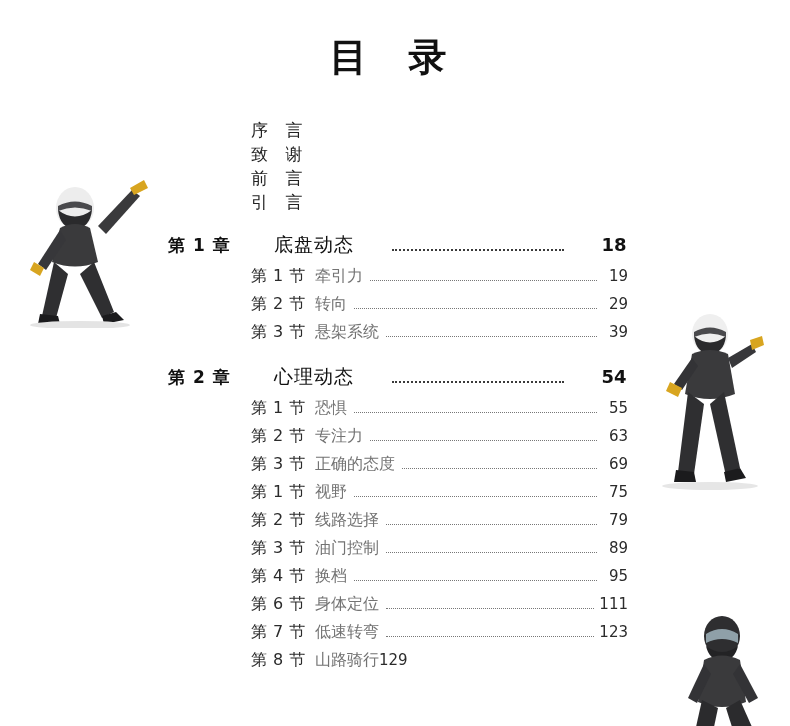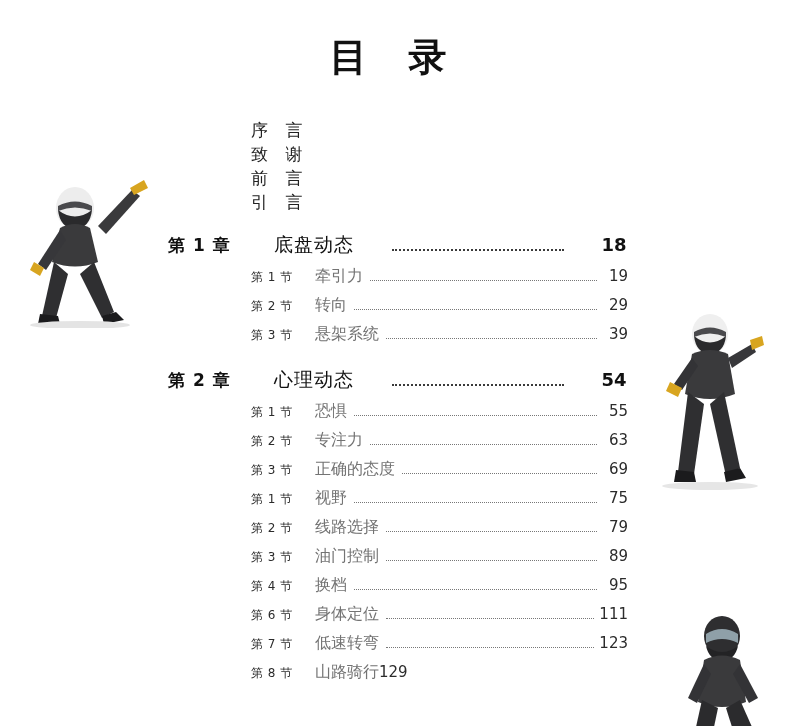--- a/index.html
+++ b/index.html
@@ -85,21 +85,21 @@
   }
 
   
   .section-row {
     display: flex;
     align-items: baseline;
     line-height: 27px;
     padding-left: 83px;
   }
   .section-label {
-    font-size: 12px;
+    font-size: 16px;
     color: #2b2b2b;
     flex: 0 0 64px;
     letter-spacing: 0.5px;
   }
   .section-title {
     font-size: 16px;
     color: #737373;
     white-space: nowrap;
   }
   .section-leader {

